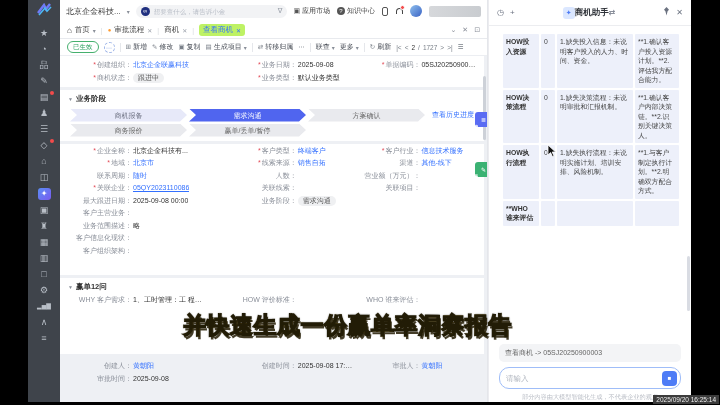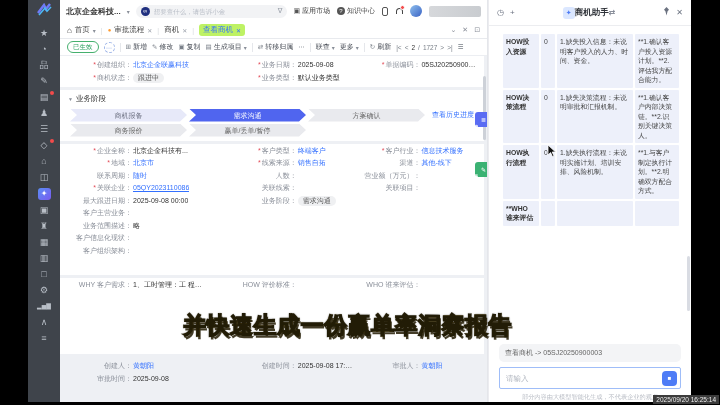--- a/index.html
+++ b/index.html
@@ -18,21 +18,21 @@
     border-radius:3px;width:13px;height:12px;line-height:12px;font-size:8px}
   .red-dot{position:absolute;top:-1px;right:-2px;width:4px;height:4px;background:#f34b4b;border-radius:50%}
   .logo{margin-bottom:4px}
 
   
   .app{flex:1;display:flex;min-width:0;background:#fff;position:relative}
   .left-col{width:428px;flex:none;display:flex;flex-direction:column;min-height:0;
     border-right:1px solid #e4e6ea;position:relative}
 
   .topbar{height:22px;flex:none;display:flex;align-items:center;padding:0 6px;gap:6px}
-  .company{font-size:8px;font-weight:bold;color:#333;white-space:nowrap}
+  .company{font-size:8px;font-weight:normal;color:#333;white-space:nowrap}
   .caret{color:#8a8f99;font-size:6px}
   .search{width:198px;height:13px;background:#f2f3f5;border-radius:7px;display:flex;
     align-items:center;padding:0 5px;gap:4px}
   .search .slogo{width:9px;height:9px;flex:none;border-radius:50%;background:#20307f;color:#fff;
     font-size:6px;line-height:9px;text-align:center}
   .search input{flex:1;border:0;outline:0;background:transparent;font-size:6.5px;color:#666;min-width:0}
   .search input::placeholder{color:#babfc8}
   .funnel{color:#9aa0aa;font-size:7px}
   .top-right{margin-left:auto;display:flex;align-items:center;gap:7px;font-size:7px;color:#444}
   .tr-item{display:flex;align-items:center;gap:2px;white-space:nowrap}
@@ -65,21 +65,21 @@
     font-size:6px;line-height:10px;text-align:center}
   .tbtn{display:flex;align-items:center;gap:2px;cursor:pointer;color:#4a4f58}
   .tbtn .gl{color:#7a8089;font-size:6.5px}
   .tl-div{width:1px;height:9px;background:#e5e7eb}
   .pager{display:flex;align-items:center;gap:3px;color:#7a8089;font-size:6.5px}
   .pager b{color:#333;font-weight:normal}
 
   .content{flex:1;min-height:0;overflow:hidden;background:#eef0f4;position:relative;padding-bottom:1px}
   .card{background:#fff;margin:0 3px 3px 0;padding:2px 6px 4px}
   .card.first{margin-top:0;padding-top:4px}
-  .sec-head{display:flex;align-items:center;gap:3px;font-size:7.5px;font-weight:normal;color:#333;
+  .sec-head{display:flex;align-items:center;gap:3px;font-size:7.5px;font-weight:bold;color:#333;
     padding:2px 0 3px 2px}
   .sec-arrow{color:#8a8f99;font-size:5px}
 
   .grid3{display:grid;grid-template-columns:40% 30% 30%;row-gap:2.5px}
   .fld{display:flex;min-width:0;align-items:flex-start;font-size:7px;line-height:10px}
   .fld .lb{flex:none;width:66px;text-align:right;color:#8a8f99;white-space:nowrap;overflow:hidden}
   .fld .vl{color:#333;white-space:nowrap;overflow:hidden;text-overflow:ellipsis;padding-left:1px}
   .fld .vl.link{color:#3370ff}
   .fld .vl.ul{text-decoration:underline}
   .fld.full{grid-column:1 / -1}
@@ -121,21 +121,21 @@
   .ai-title{font-weight:bold;font-size:8.5px;color:#2e3238}
   .ai-body{flex:1;min-height:0;overflow:hidden;padding:6px 10px 0 12px;position:relative}
   table.ai-tb{border-collapse:separate;border-spacing:2px;table-layout:fixed;width:172px}
   .ai-tb td{background:#edf0fa;vertical-align:top;font-size:6.8px;line-height:1.4;color:#444;
     padding:3px 3px;border-radius:1px;word-break:break-all}
   .ai-tb td.c1{font-weight:bold;color:#333}
   .ai-scroll{position:absolute;right:1px;top:230px;width:3px;height:55px;background:#d9dce3;border-radius:2px}
   .ai-foot{flex:none;padding:4px 10px 3px}
   .chip{background:#f3f4f6;border-radius:5px;padding:4px 6px;font-size:7px;color:#666;margin-bottom:5px;
     white-space:nowrap;overflow:hidden;text-overflow:ellipsis}
-  .ai-input{height:22px;border:1px solid #9fbdf8;border-radius:2px;display:flex;align-items:center;
+  .ai-input{height:22px;border:1px solid #9fbdf8;border-radius:10px;display:flex;align-items:center;
     padding:0 3px 0 6px;gap:4px}
   .ai-input input{border:0;outline:0;flex:1;font-size:7.5px;color:#333;background:transparent;min-width:0}
   .ai-input input::placeholder{color:#b2b7c0}
   .send{width:15px;height:15px;flex:none;border-radius:4px;background:#4e7cf6;color:#fff;font-size:6px;
     line-height:15px;text-align:center;cursor:pointer}
   .disclaimer{font-size:6.2px;color:#b8bcc4;text-align:center;margin-top:4px;white-space:nowrap;overflow:hidden}
 
   
   .subtitle{position:absolute;left:183px;top:310px;z-index:50;font-size:23px;font-weight:bold;
     color:#ffc41d;white-space:nowrap;letter-spacing:.5px;
@@ -414,20 +414,24 @@
                 <span class="vl"></span>
               </div>
             <div class="fld full">
                 <span class="lb">客户组织架构：</span>
                 <span class="vl"></span>
               </div>
           </div>
         </div>
 
         <div class="card win12">
+          <div class="sec-head">
+            <span class="sec-arrow">▼</span>
+            <span>赢单12问</span>
+          </div>
           <div class="grid3">
             <div class="fld">
               <span class="lb">WHY 客户需求：</span>
               <span class="vl pre">1、工时管理：工
 程日志及工时日报
 2、文档管理：
 档统一归档
 3、资产管理：
 产采购、折旧、调
 拨调配

